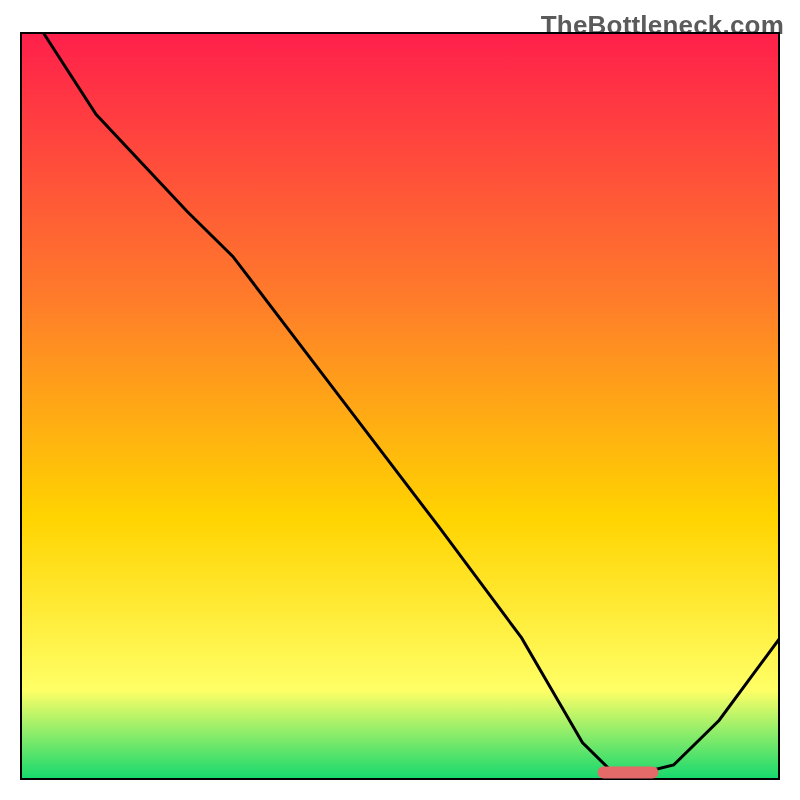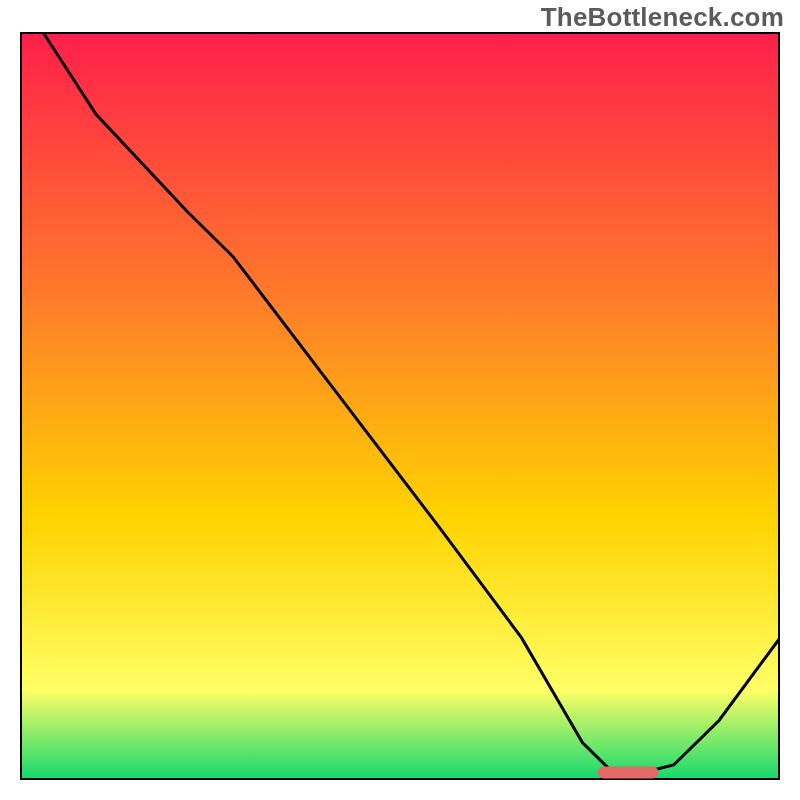--- a/index.html
+++ b/index.html
@@ -10,21 +10,21 @@
     font-family: Arial, Helvetica, sans-serif;
     background: #fff;
   }
   .frame {
     position: relative;
     width: 800px;
     height: 800px;
   }
   .watermark {
     position: absolute;
-    top: 2px;
+    top: 10px;
     right: 16px;
     color: #5b5b5b;
     font-size: 26px;
     font-weight: 600;
     letter-spacing: 0.2px;
   }
   .plot-area {
     position: absolute;
     left: 20px;
     top: 32px;

